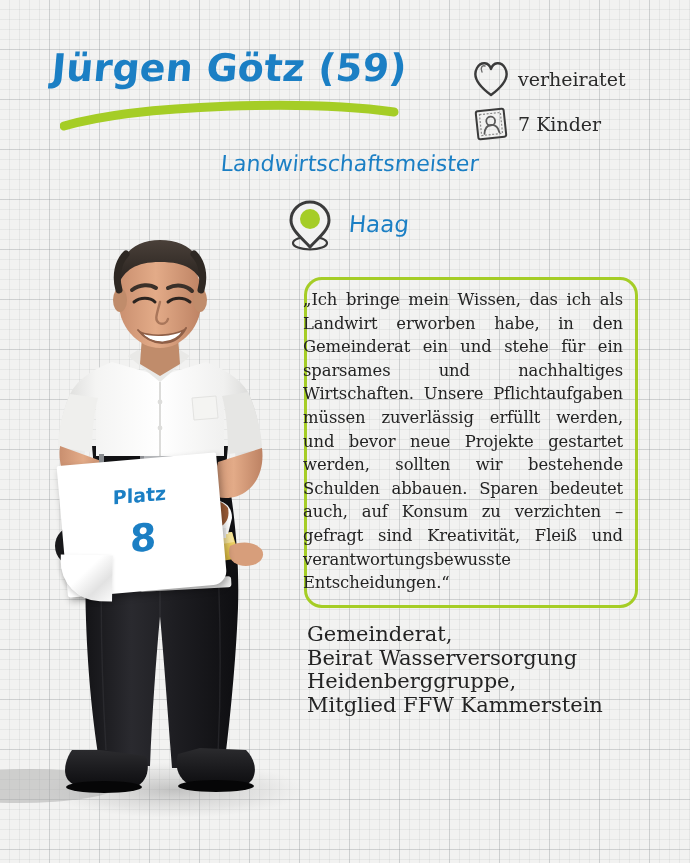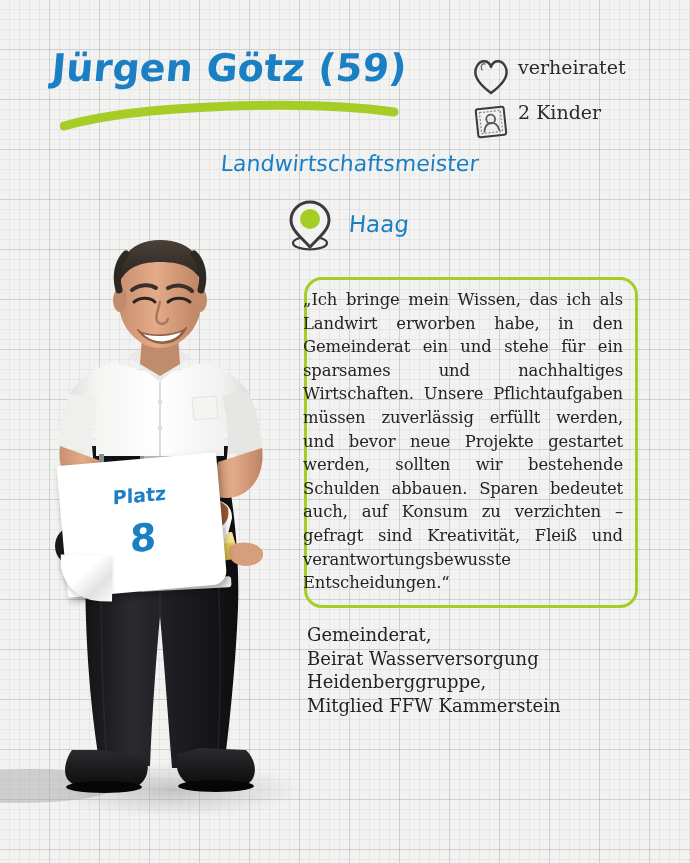--- a/index.html
+++ b/index.html
@@ -70,21 +70,21 @@
   }
 
   
   .facts {
     position: absolute;
     left: 470px;
     top: 56px;
   }
   .fact-row {
     display: flex;
-    align-items: flex-start;
+    align-items: center;
     height: 45px;
   }
   .fact-icon {
     width: 42px;
     height: 42px;
     flex: 0 0 42px;
   }
   .fact-label {
     font-family: "DejaVu Serif", serif;
     font-size: 19px;
@@ -142,21 +142,21 @@
     hyphens: manual;
     letter-spacing: -0.1px;
   }
 
   
   .roles {
     position: absolute;
     left: 307px;
     top: 623px;
     font-family: "DejaVu Serif", serif;
-    font-size: 18px;
+    font-size: 21px;
     line-height: 23.5px;
     color: #232323;
     white-space: pre-line;
   }
 
   
   .platz-wrap {
     position: absolute;
     left: 62px;
     top: 459px;
@@ -409,21 +409,21 @@
 
     <div class="fact-row">
       <svg class="fact-icon" viewBox="0 0 42 42">
         <g transform="rotate(-6 21 21)">
           <rect x="7" y="7" width="28" height="28" rx="2" fill="none" stroke="#3b3b3b" stroke-width="2"></rect>
           <rect x="10.5" y="10.5" width="21" height="21" fill="none" stroke="#8a8a8a" stroke-width="1.2" stroke-dasharray="2 1.6"></rect>
           <circle cx="21" cy="18" r="4.4" fill="none" stroke="#5a5a5a" stroke-width="1.8"></circle>
           <path d="M13.5 30 C 14.5 24, 18 22, 21 22 C 24 22, 27.5 24, 28.5 30" fill="none" stroke="#5a5a5a" stroke-width="1.8" stroke-linecap="round"></path>
         </g>
       </svg>
-      <span class="fact-label">2 Kinder</span>
+      <span class="fact-label">7 Kinder</span>
     </div>
 
   </div>
 
   <div class="jobtitle">Landwirtschaftsmeister</div>
 
   <div class="location">
     <svg class="location-pin" viewBox="0 0 54 56">
       <ellipse cx="27" cy="47" rx="17" ry="6.5" fill="none" stroke="#3b3b3b" stroke-width="2.2"></ellipse>
       <path d="M27 6 C 16.5 6, 8 14.3, 8 24.2 C 8 34.5, 20 43, 27 51 C 34 43, 46 34.5, 46 24.2 C 46 14.3, 37.5 6, 27 6 Z" fill="#f2f2f1" stroke="#3b3b3b" stroke-width="3"></path>

